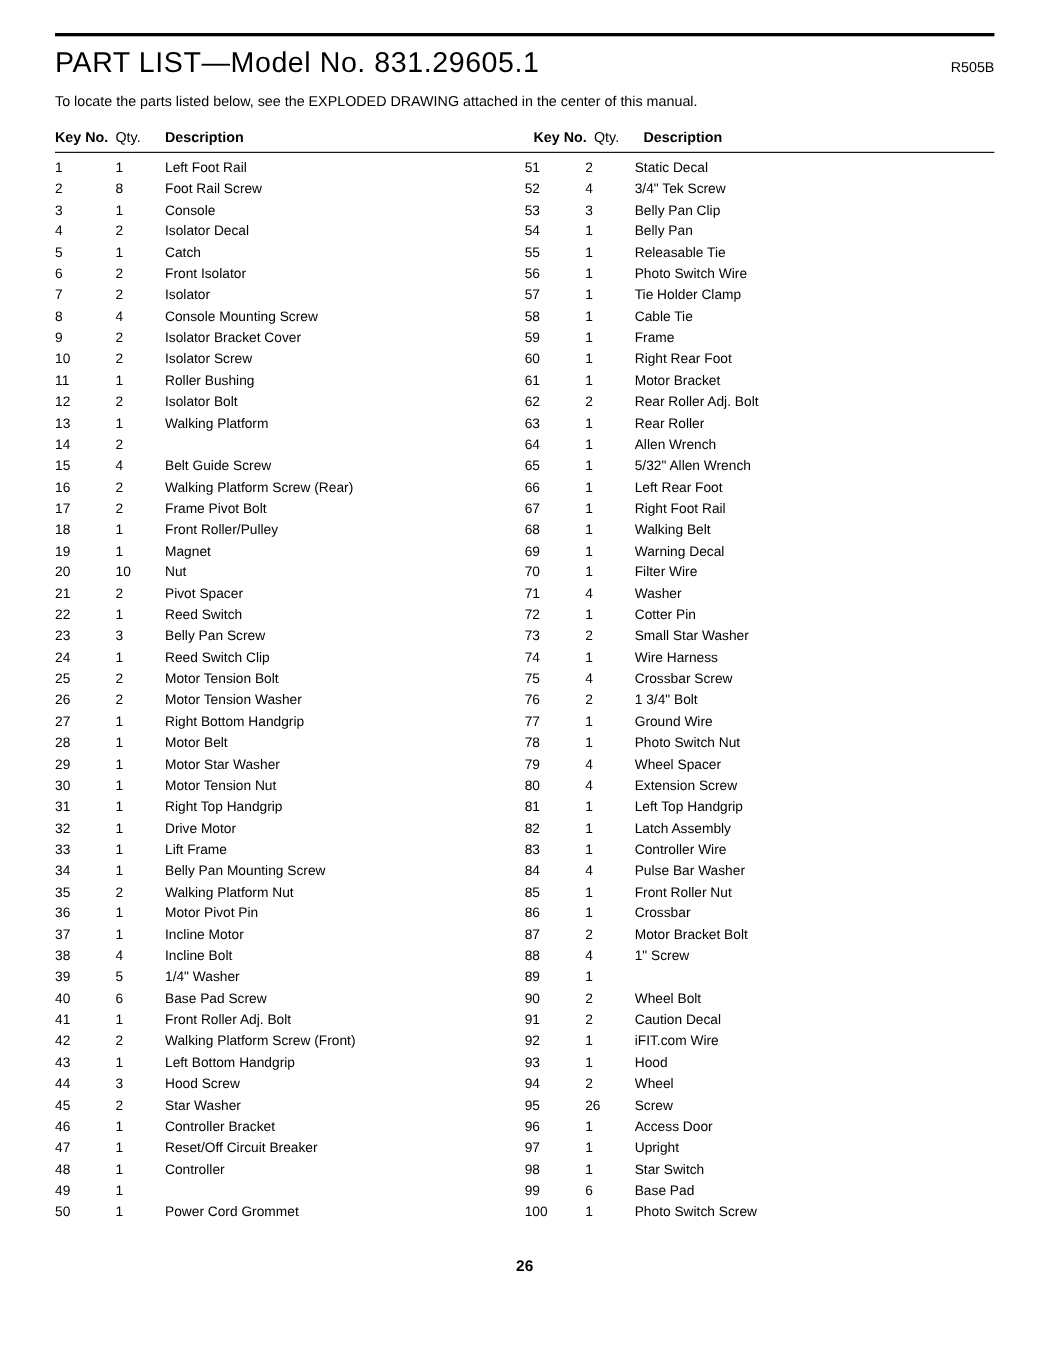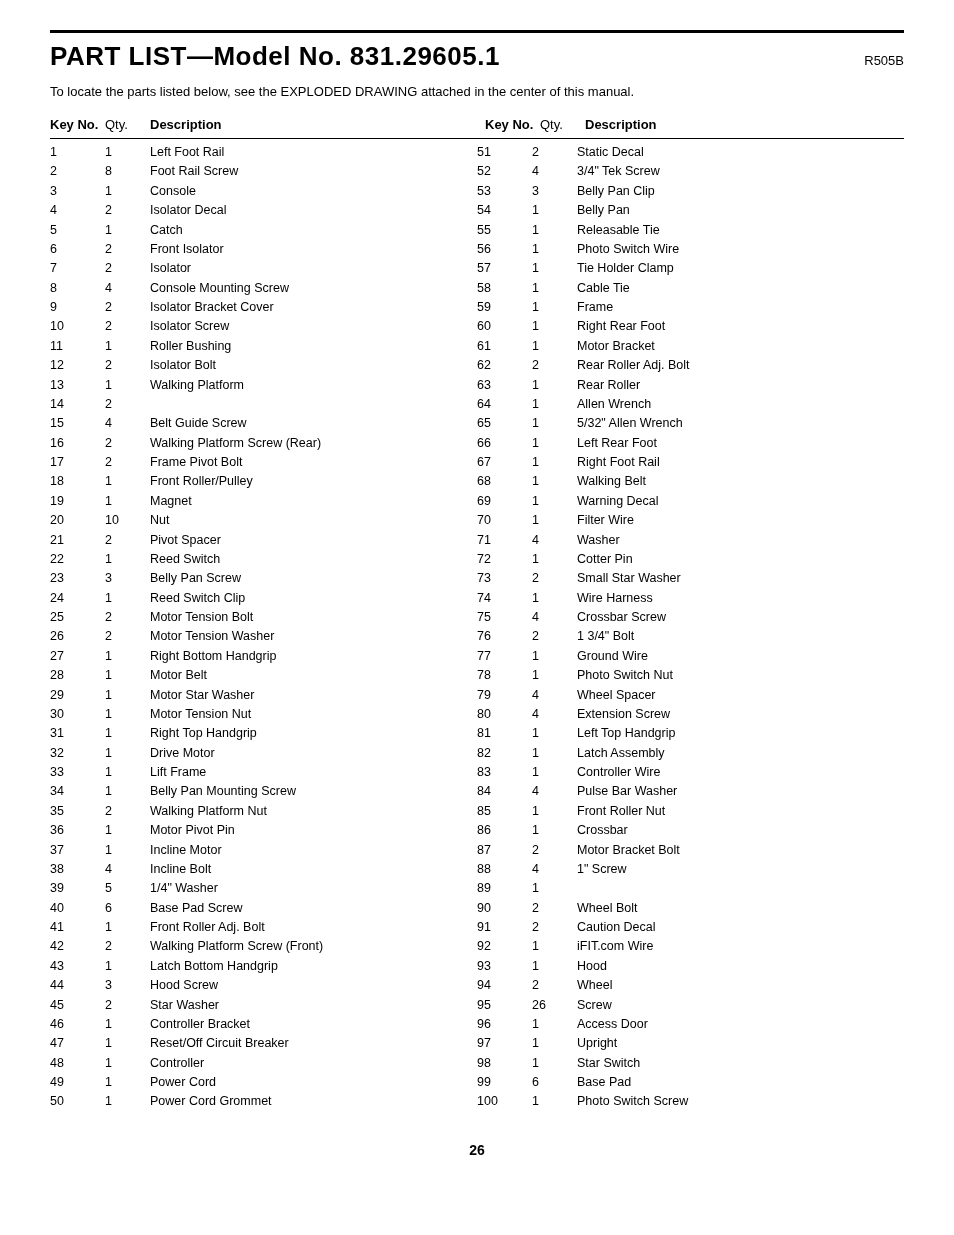--- a/index.html
+++ b/index.html
@@ -17,21 +17,21 @@
       margin-bottom: 8px;
     }
     .title-row {
       display: flex;
       justify-content: space-between;
       align-items: baseline;
       margin-bottom: 12px;
     }
     .main-title {
       font-size: 26px;
-      font-weight: 700;
+      font-weight: 400;
       letter-spacing: 0.5px;
       text-align: center;
     }
     .model-ref {
       font-size: 13px;
       font-weight: normal;
     }
     .subtitle {
       font-size: 13px;
       margin-bottom: 18px;
@@ -329,21 +329,21 @@
     <span class="cell-desc">Front Roller Adj. Bolt</span>
   </div>
       <div class="part-row">
     <span class="cell-keyno">42</span>
     <span class="cell-qty">2</span>
     <span class="cell-desc">Walking Platform Screw (Front)</span>
   </div>
       <div class="part-row">
     <span class="cell-keyno">43</span>
     <span class="cell-qty">1</span>
-    <span class="cell-desc">Latch Bottom Handgrip</span>
+    <span class="cell-desc">Left Bottom Handgrip</span>
   </div>
       <div class="part-row">
     <span class="cell-keyno">44</span>
     <span class="cell-qty">3</span>
     <span class="cell-desc">Hood Screw</span>
   </div>
       <div class="part-row">
     <span class="cell-keyno">45</span>
     <span class="cell-qty">2</span>
     <span class="cell-desc">Star Washer</span>
@@ -359,21 +359,20 @@
     <span class="cell-desc">Reset/Off Circuit Breaker</span>
   </div>
       <div class="part-row">
     <span class="cell-keyno">48</span>
     <span class="cell-qty">1</span>
     <span class="cell-desc">Controller</span>
   </div>
       <div class="part-row">
     <span class="cell-keyno">49</span>
     <span class="cell-qty">1</span>
-    <span class="cell-desc">Power Cord</span>
   </div>
       <div class="part-row">
     <span class="cell-keyno">50</span>
     <span class="cell-qty">1</span>
     <span class="cell-desc">Power Cord Grommet</span>
   </div>
     </div>
   <div class="part-column" id="right-column">
       <div class="part-row">
     <span class="cell-keyno">51</span>

